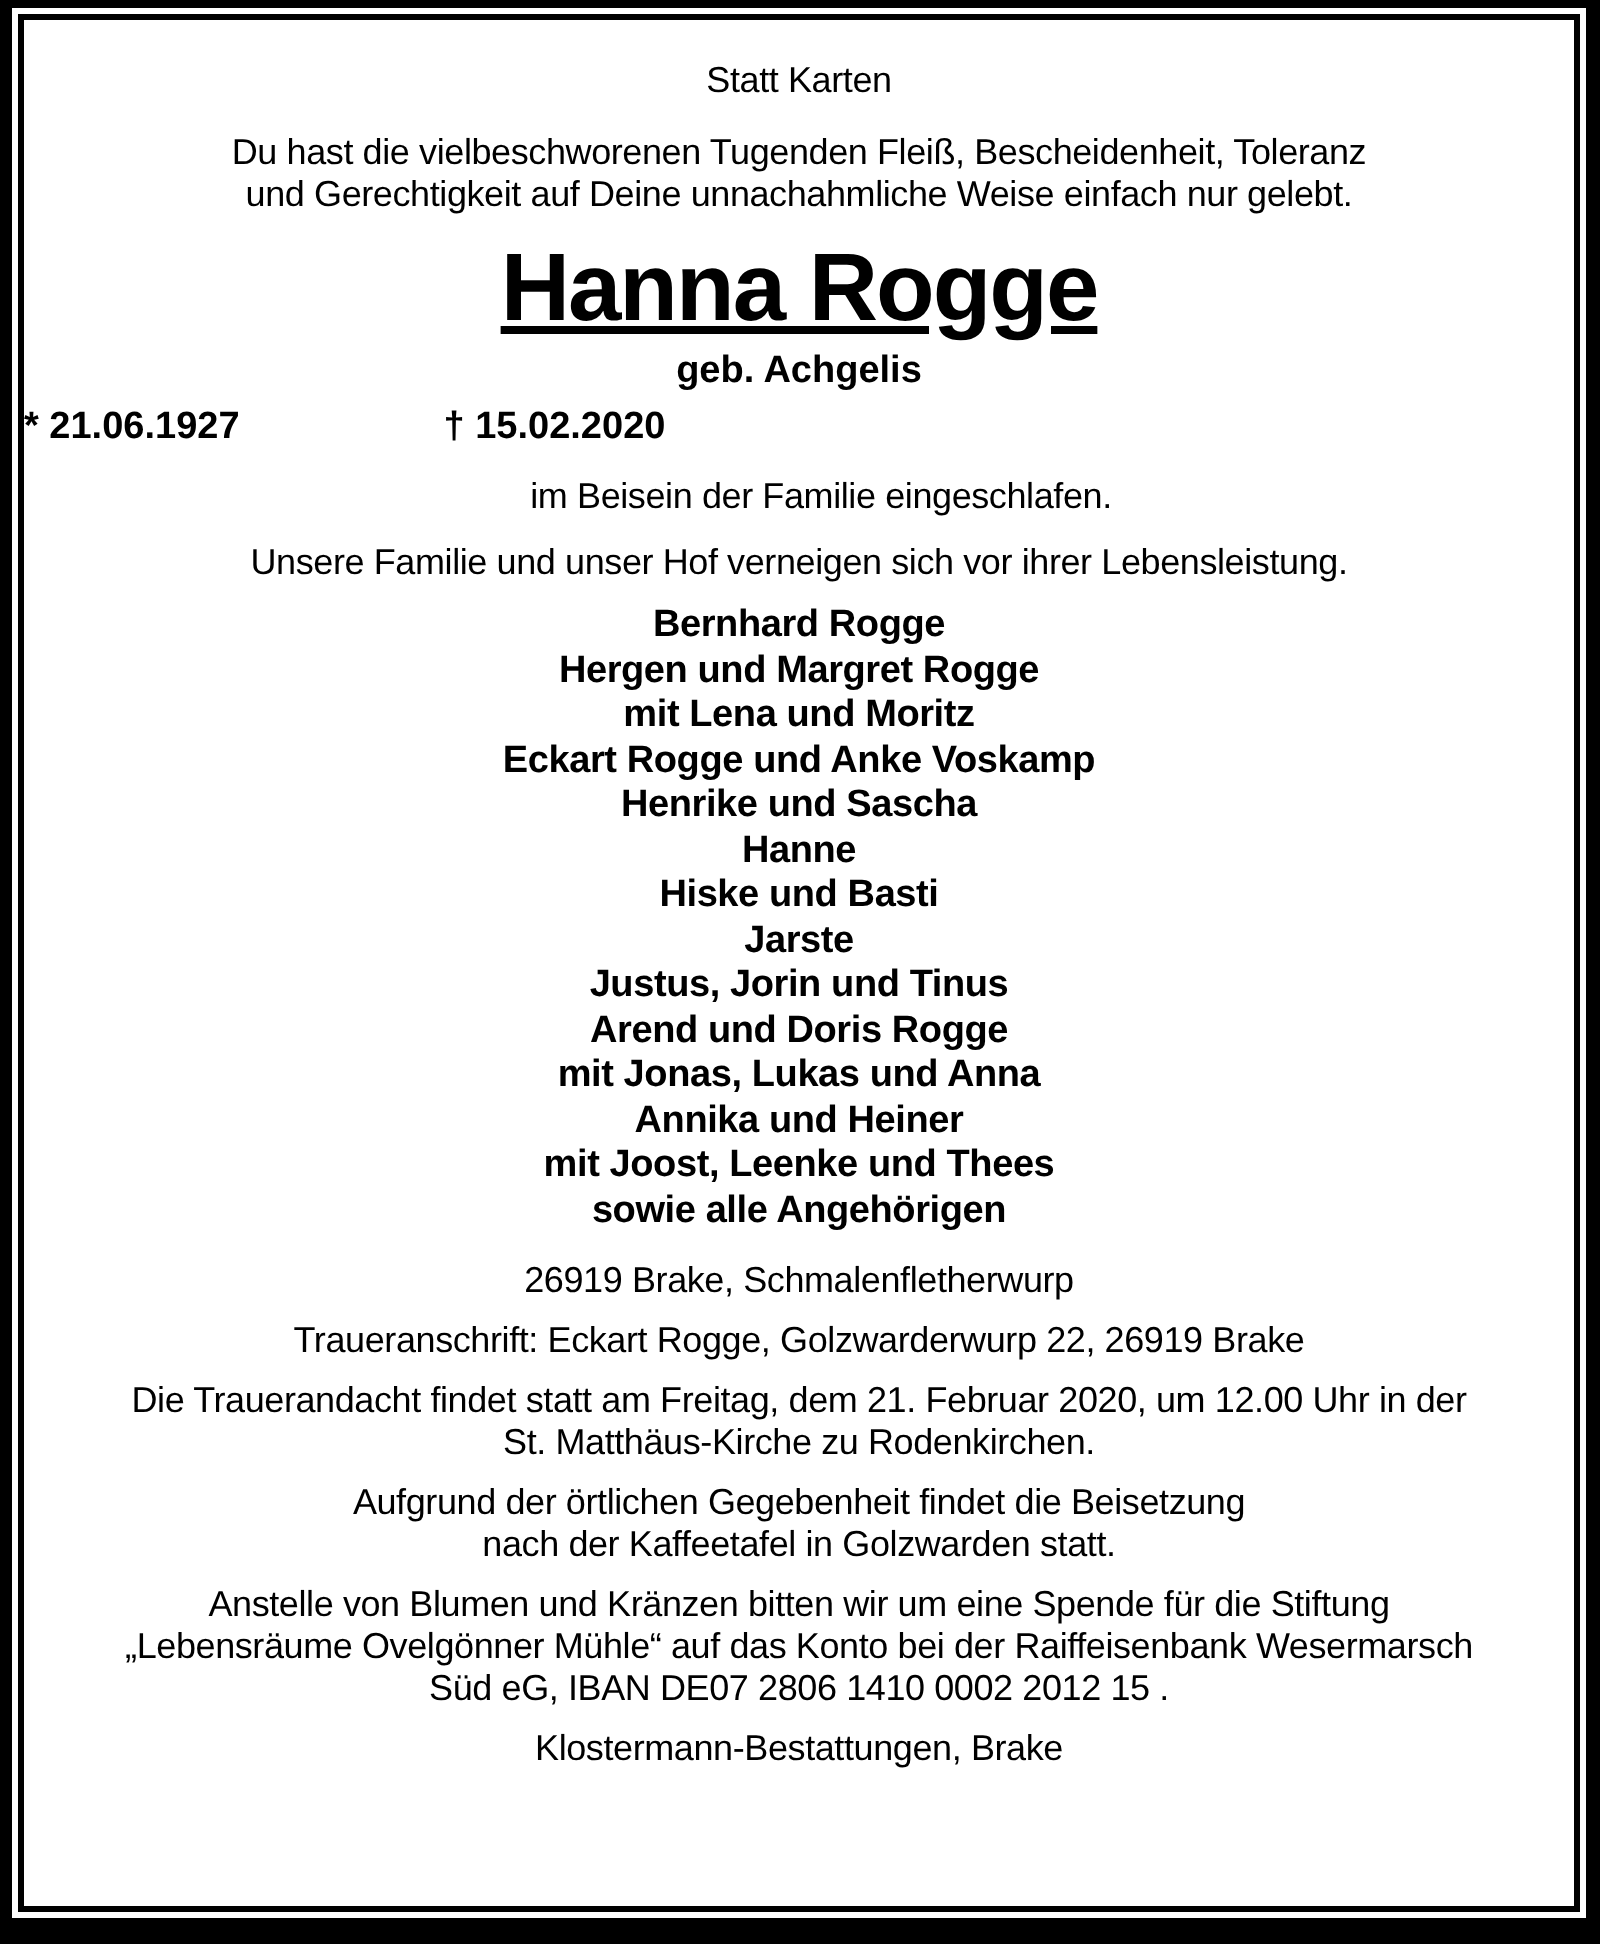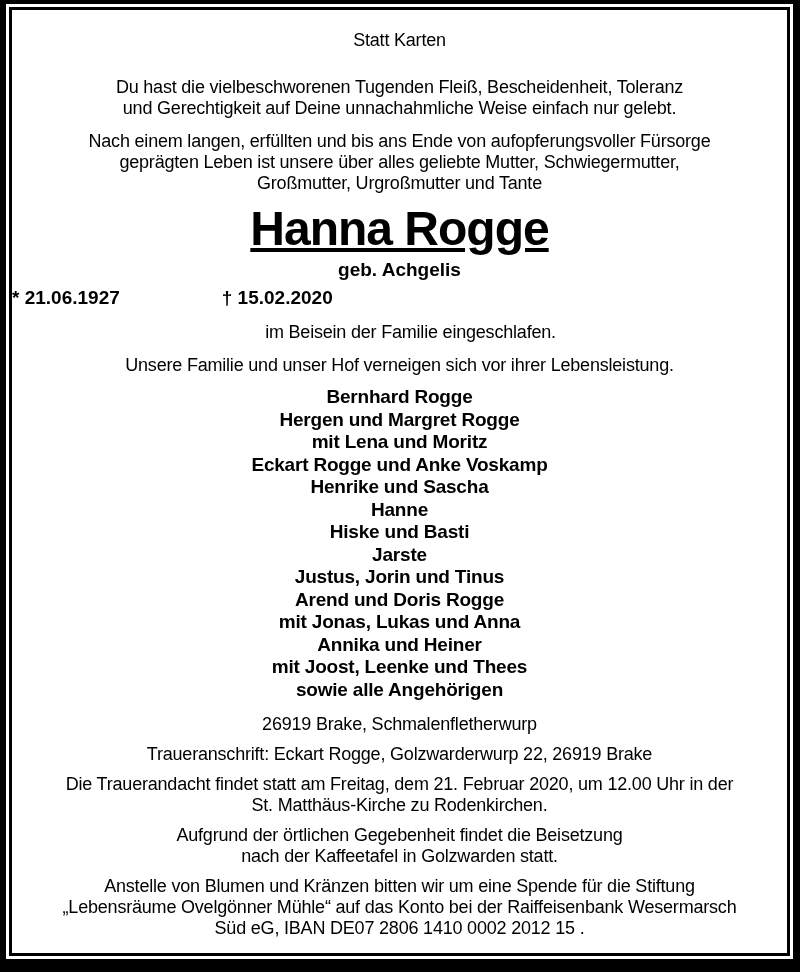--- a/index.html
+++ b/index.html
@@ -31,21 +31,21 @@
     padding-top: 20px;
     overflow: hidden;
   }
   .t {
     font-size: 18px;
     line-height: 21px;
     letter-spacing: -0.2px;
     white-space: pre-line;
     margin: 0 auto 12px auto;
   }
-  .header-line { margin-bottom: 26px; }
+  .header-line { margin-bottom: 15px; }
   .intro-block { margin-bottom: 10px; }
   .title {
     font-size: 48px;
     font-weight: bold;
     line-height: 50px;
     letter-spacing: -1px;
     margin: 0 0 5px 0;
     text-decoration: underline;
   }
   .maiden {
@@ -81,23 +81,20 @@
 <body>
 
 <div class="paper">
   <div class="inner">
 
     <div class="t header-line">Statt Karten</div>
 
     <div class="t">Du hast die vielbeschworenen Tugenden Fleiß, Bescheidenheit, Toleranz
 und Gerechtigkeit auf Deine unnachahmliche Weise einfach nur gelebt.</div>
 
-    <div class="t intro-block">Nach einem langen, erfüllten und bis ans Ende von aufopferungsvoller Fürsorge
-geprägten Leben ist unsere über alles geliebte Mutter, Schwiegermutter,
-Großmutter, Urgroßmutter und Tante</div>
 
     <div class="title">Hanna Rogge</div>
 
     <div class="maiden">geb. Achgelis</div>
 
     <div class="dates">
       <span>* 21.06.1927</span>
       <span>† 15.02.2020</span>
     </div>
 
@@ -127,15 +124,16 @@
     <div class="t closing">Die Trauerandacht findet statt am Freitag, dem 21. Februar 2020, um 12.00 Uhr in der
 St. Matthäus-Kirche zu Rodenkirchen.</div>
 
     <div class="t closing">Aufgrund der örtlichen Gegebenheit findet die Beisetzung
 nach der Kaffeetafel in Golzwarden statt.</div>
 
     <div class="t closing">Anstelle von Blumen und Kränzen bitten wir um eine Spende für die Stiftung
 „Lebensräume Ovelgönner Mühle“ auf das Konto  bei der Raiffeisenbank Wesermarsch
 Süd eG, IBAN DE07 2806 1410 0002 2012 15 .</div>
 
+    <div class="t undertaker">Klostermann-Bestattungen, Brake</div>
 
   </div>
 </div>
 
 </body></html>

